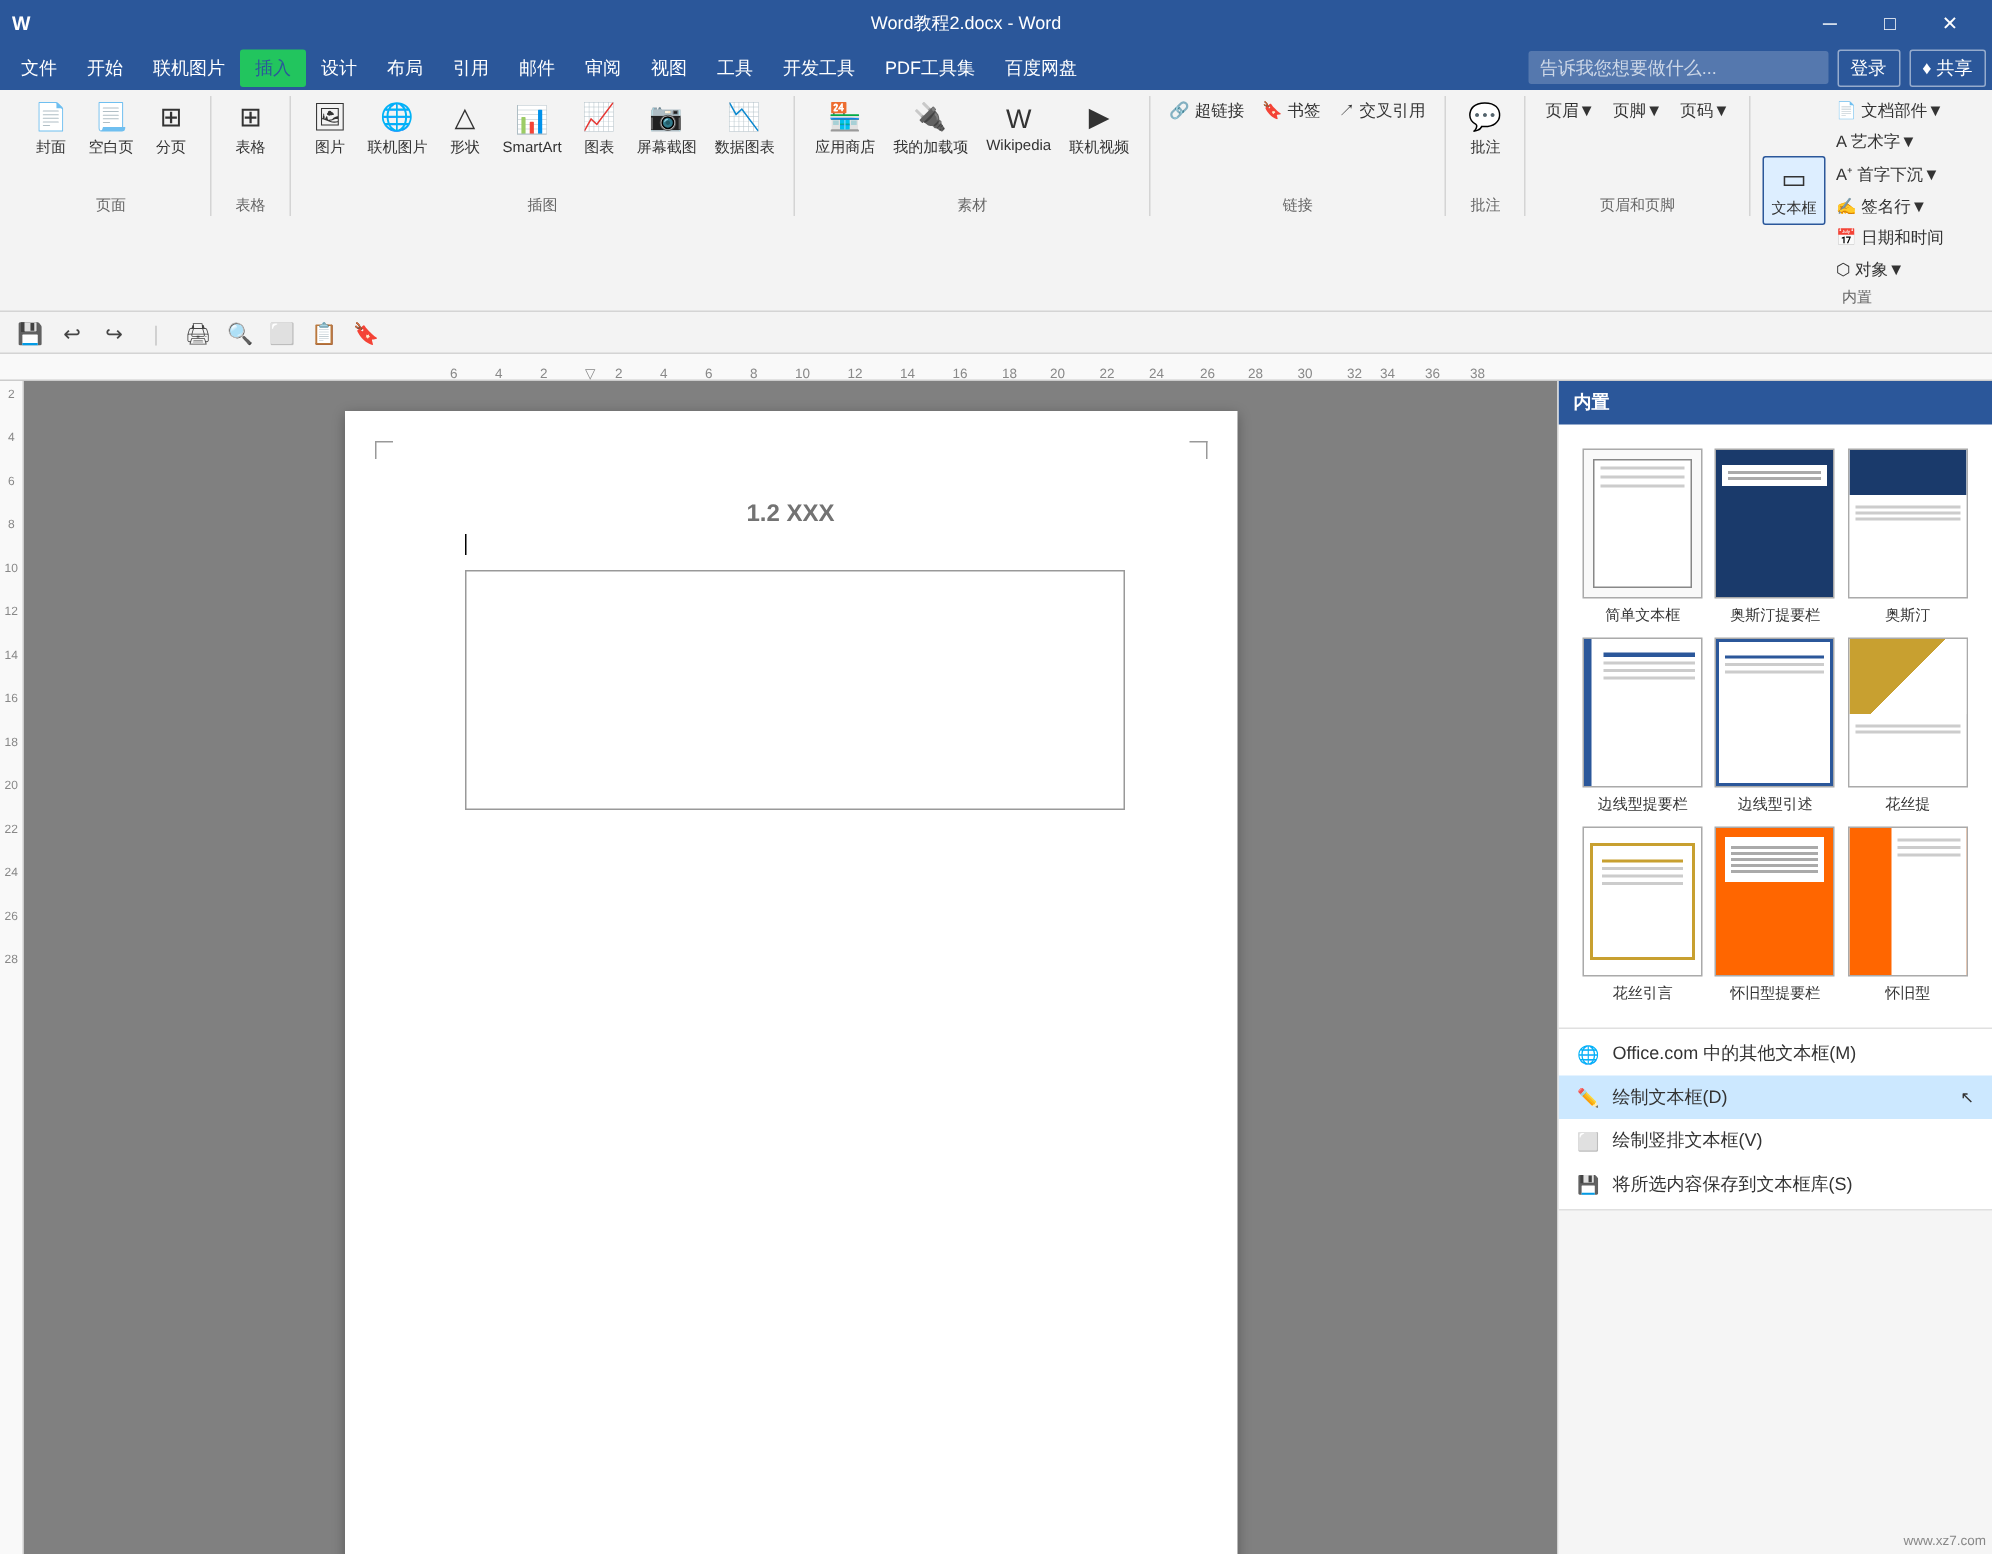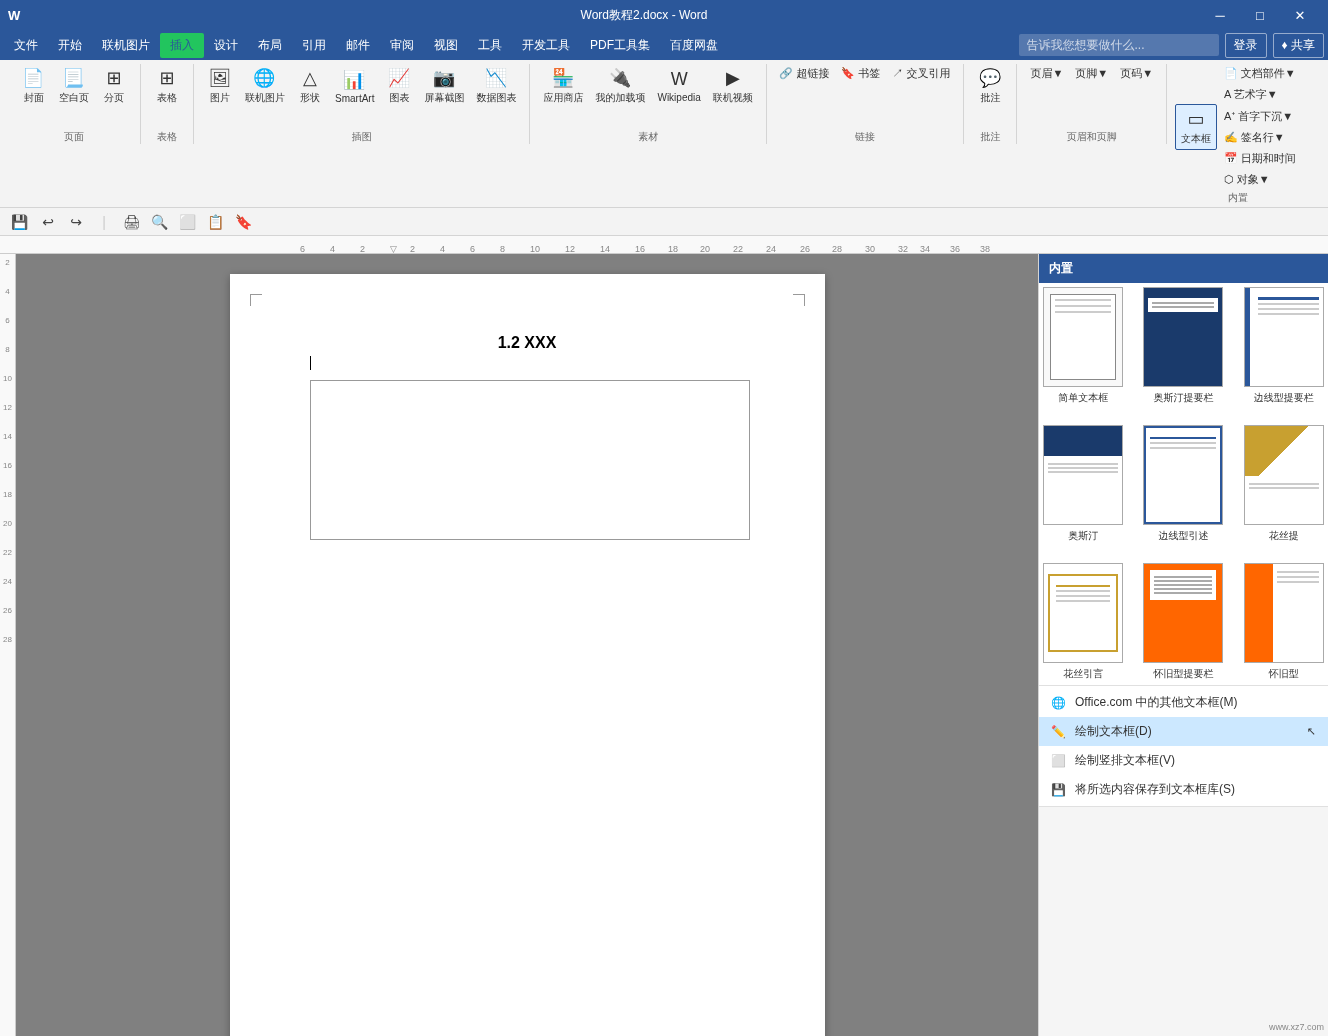--- a/index.html
+++ b/index.html
@@ -176,21 +176,21 @@
       min-height: 842px;
       padding: 60px 80px;
       box-shadow: 0 2px 8px rgba(0,0,0,0.3);
       position: relative;
     }
 
     .doc-title {
       text-align: center;
       font-size: 16px;
       font-weight: bold;
-      color: #000000;
+      color: #737373;
     }
 
     .doc-para {
       font-size: 11px;
       line-height: 1.6;
       color: #333;
       text-align: justify;
       margin-bottom: 8px;
     }
 
@@ -228,22 +228,22 @@
       background: #2b579a;
       color: white;
       padding: 6px 10px;
       font-size: 12px;
       font-weight: bold;
     }
 
     .text-box-grid {
       display: grid;
       grid-template-columns: repeat(3, 1fr);
-      gap: 12px;
-      padding: 0;
+      gap: 0;
+      padding: 12px;
     }
 
     .tb-item {
       display: flex;
       flex-direction: column;
       align-items: center;
       padding: 4px;
       cursor: pointer;
       border-radius: 2px;
     }
@@ -577,45 +577,45 @@
           <div style="position:absolute;inset:0;background:#1a3a6b;">
             <div style="position:absolute;top:10px;left:4px;right:4px;background:white;padding:2px;">
               <div style="height:2px;background:#aaa;margin:2px;"></div>
               <div style="height:2px;background:#aaa;margin:2px;"></div>
             </div>
           </div>
         </div>
         <div class="tb-label">奥斯汀提要栏</div>
       </div>
       <div class="tb-item">
+        <div class="tb-preview" style="overflow:hidden;">
+          <div style="position:absolute;inset:0;background:white;">
+            <div style="height:30px;background:#1a3a6b;position:absolute;top:0;left:0;right:0;"></div>
+            <div style="position:absolute;top:35px;left:4px;right:4px;">
+              <div style="height:2px;background:#ccc;margin:2px 0;"></div>
+              <div style="height:2px;background:#ccc;margin:2px 0;"></div>
+              <div style="height:2px;background:#ccc;margin:2px 0;"></div>
+            </div>
+          </div>
+        </div>
+        <div class="tb-label">奥斯汀</div>
+      </div>
+
+      <div class="tb-item">
         <div class="tb-preview">
           <div style="position:absolute;inset:0;border-left:5px solid #2b579a;background:white;">
             <div style="position:absolute;top:6px;left:8px;right:4px;">
               <div style="height:3px;background:#2b579a;margin:3px 0;"></div>
               <div style="height:2px;background:#ccc;margin:3px 0;"></div>
               <div style="height:2px;background:#ccc;margin:3px 0;"></div>
               <div style="height:2px;background:#ccc;margin:3px 0;"></div>
             </div>
           </div>
         </div>
         <div class="tb-label">边线型提要栏</div>
-      </div>
-
-      <div class="tb-item">
-        <div class="tb-preview" style="overflow:hidden;">
-          <div style="position:absolute;inset:0;background:white;">
-            <div style="height:30px;background:#1a3a6b;position:absolute;top:0;left:0;right:0;"></div>
-            <div style="position:absolute;top:35px;left:4px;right:4px;">
-              <div style="height:2px;background:#ccc;margin:2px 0;"></div>
-              <div style="height:2px;background:#ccc;margin:2px 0;"></div>
-              <div style="height:2px;background:#ccc;margin:2px 0;"></div>
-            </div>
-          </div>
-        </div>
-        <div class="tb-label">奥斯汀</div>
       </div>
       <div class="tb-item">
         <div class="tb-preview">
           <div style="position:absolute;inset:0;background:white;">
             <div style="position:absolute;top:0;left:0;right:0;bottom:0;border:2px solid #2b579a;"></div>
             <div style="position:absolute;top:8px;left:6px;right:6px;">
               <div style="height:2px;background:#2b579a;margin:3px 0;"></div>
               <div style="height:2px;background:#ccc;margin:3px 0;"></div>
               <div style="height:2px;background:#ccc;margin:3px 0;"></div>
             </div>

